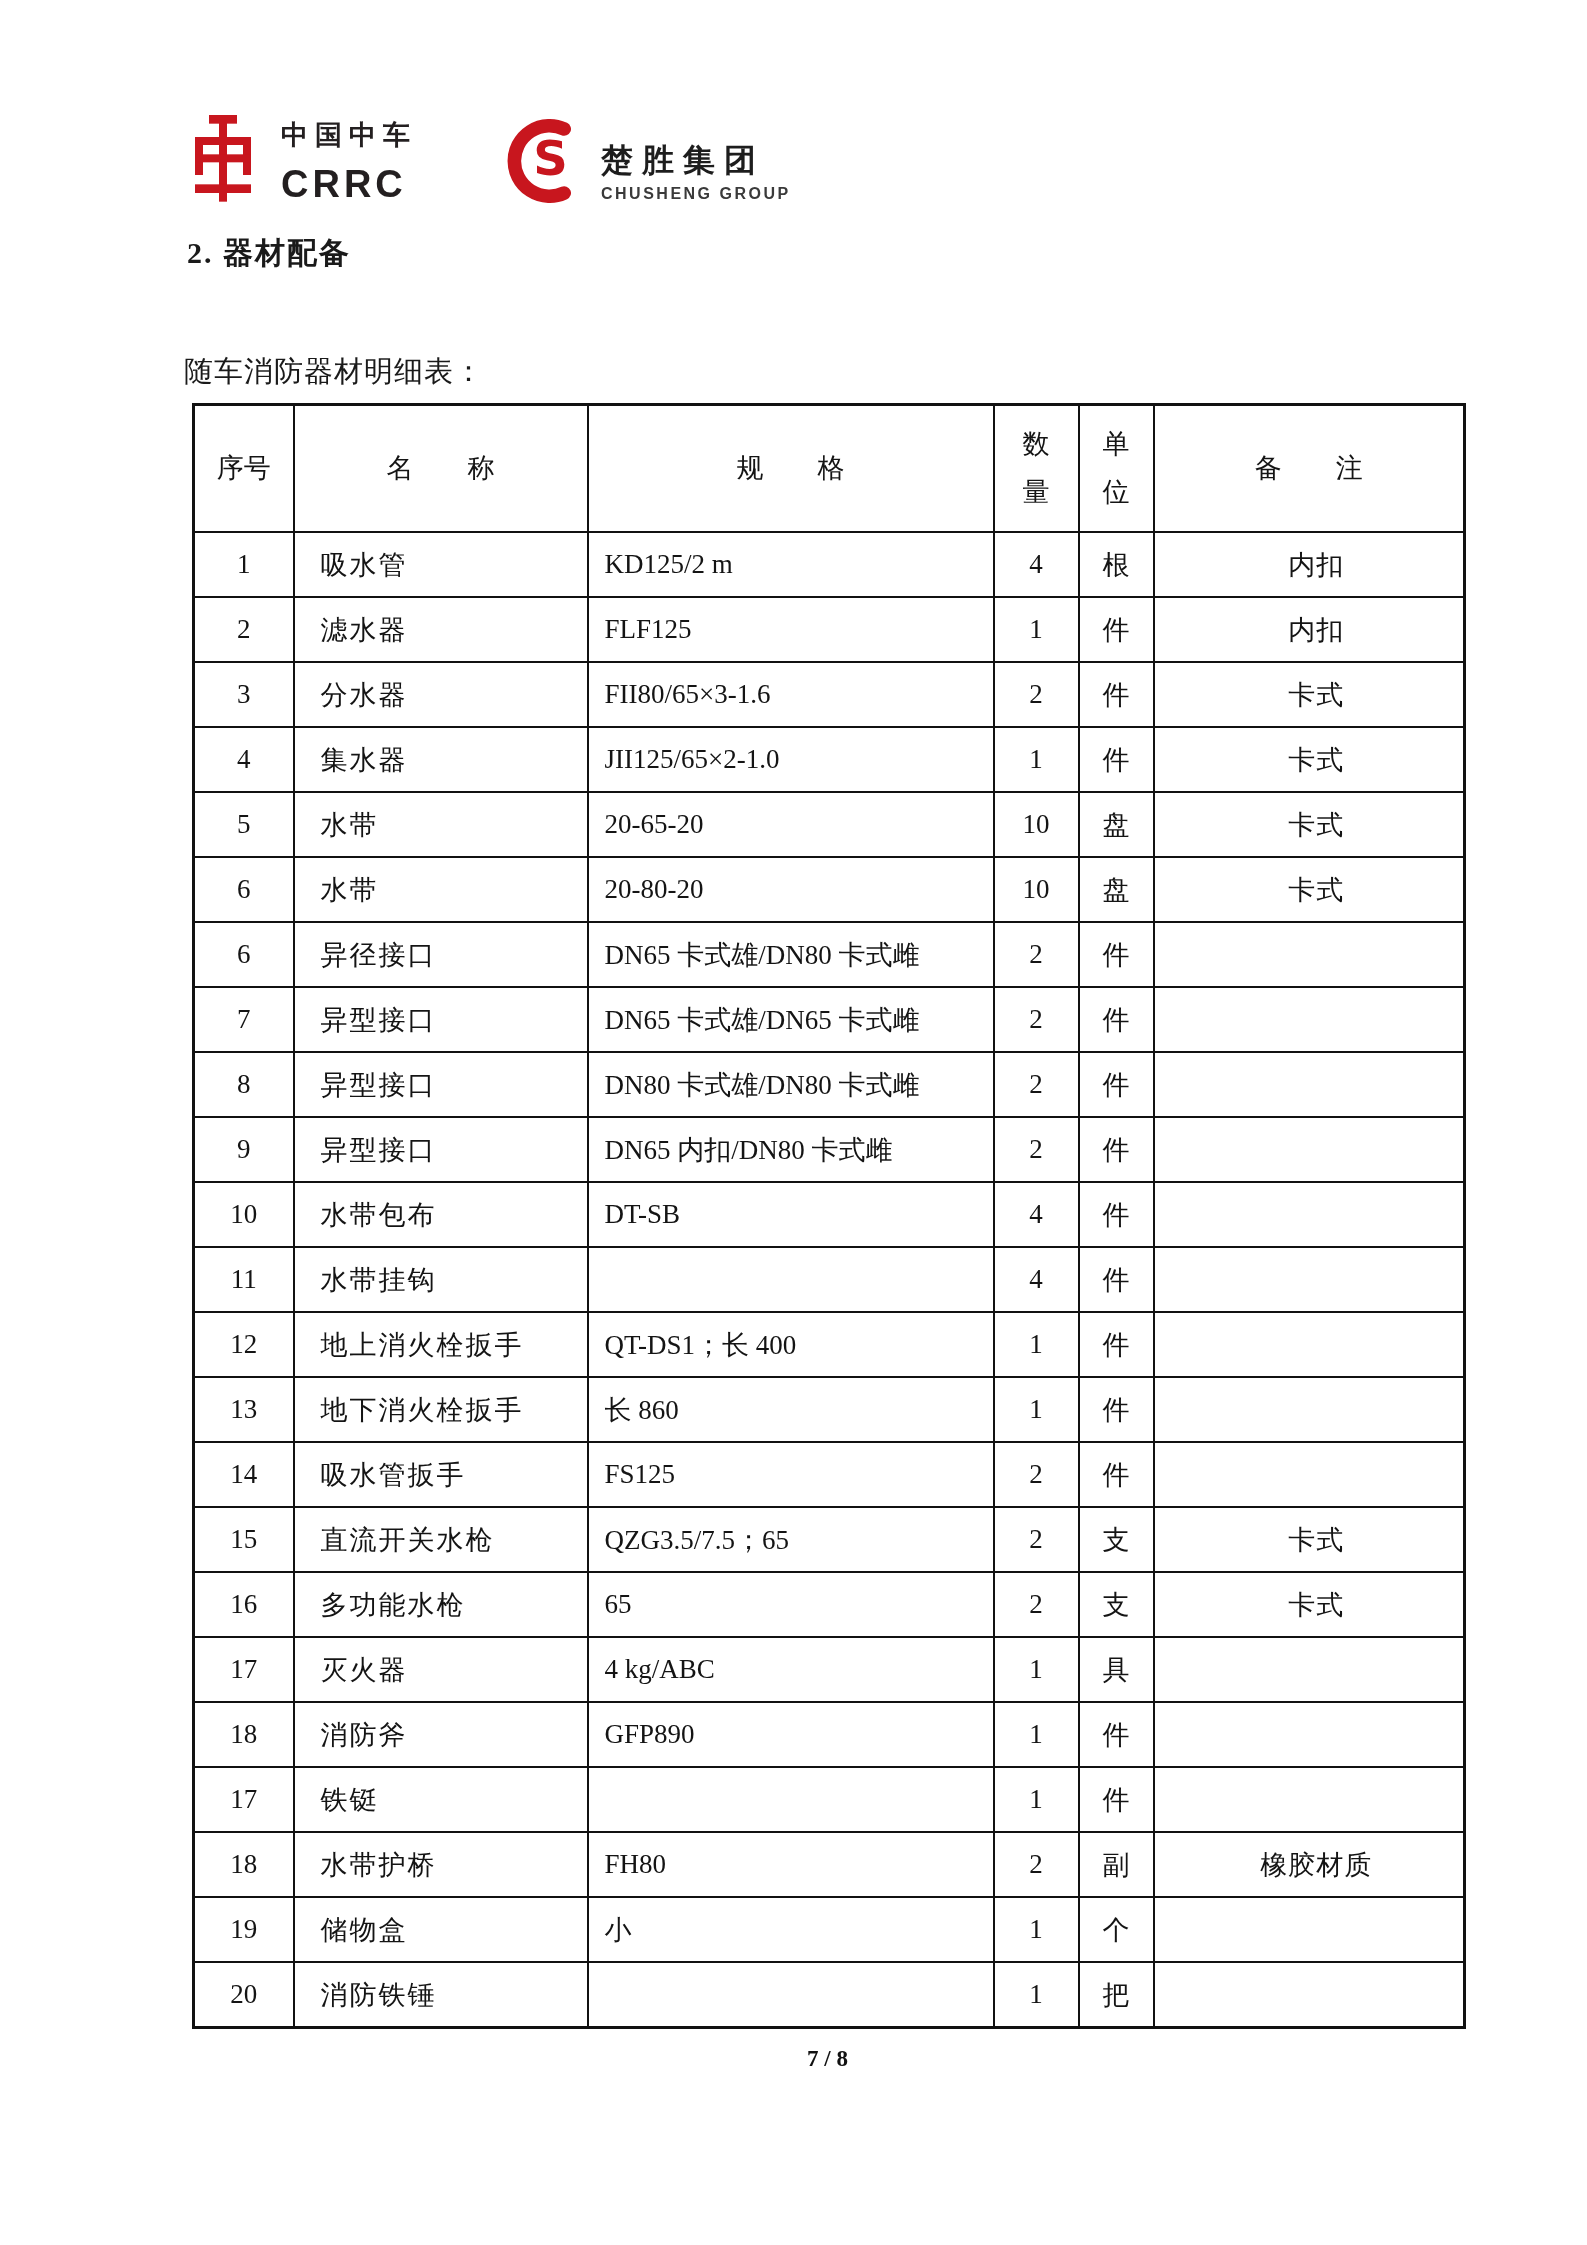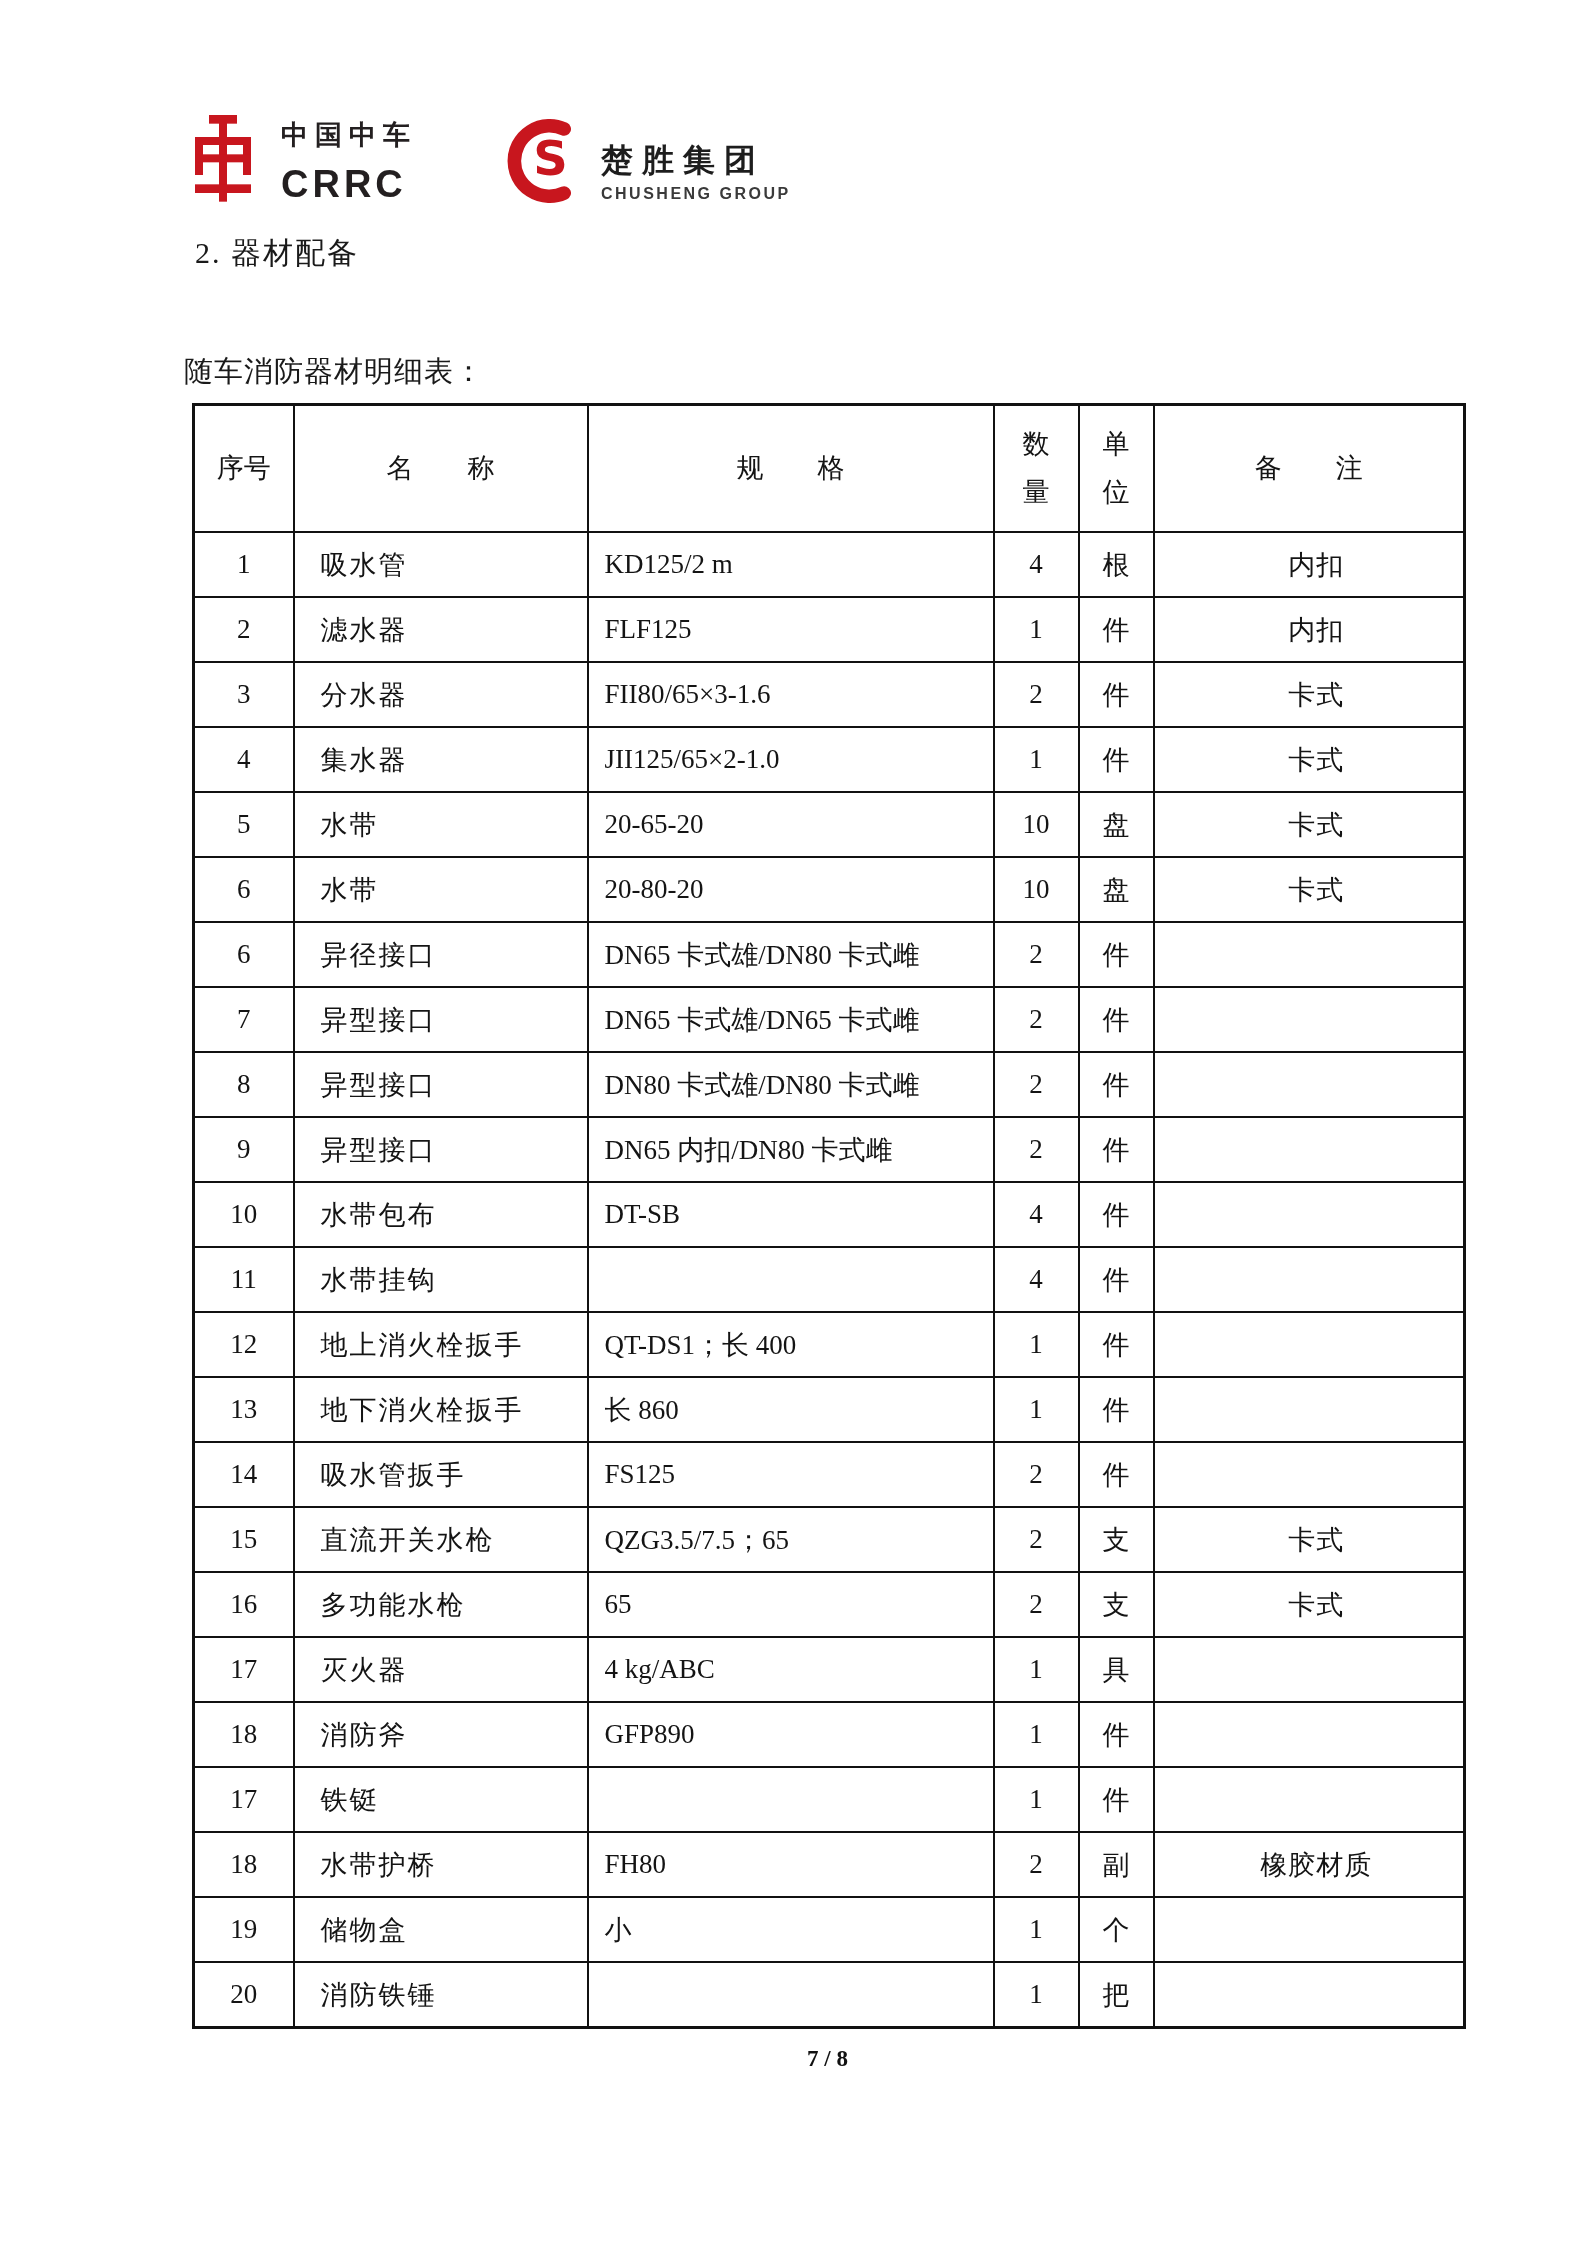--- a/index.html
+++ b/index.html
@@ -24,21 +24,21 @@
   .crrc-en { font-size:38px; font-weight:bold; letter-spacing:4px; line-height:1; margin-top:16px; }
   .cs-mark { width:80px; height:84px; margin-left:88px; margin-top:6px; flex:0 0 auto; }
   .cs-text { margin-left:16px; margin-top:0;
     font-family:"Liberation Sans","DejaVu Sans",sans-serif; }
   .cs-cn { font-size:32px; font-weight:bold; color:#1d1d1d; letter-spacing:9px; line-height:1; white-space:nowrap; }
   .cs-en { font-size:16px; font-weight:bold; color:#3a3a3a; letter-spacing:2.5px; margin-top:9px; white-space:nowrap; }
 
   
   .section-heading {
     position:absolute; left:187px; top:233px;
-    font-size:30px; font-weight:400; letter-spacing:2px;margin-left:8px;
+    font-size:30px; font-weight:700; letter-spacing:2px;
   }
   .table-caption {
     position:absolute; left:184px; top:352px;
     font-size:29px; letter-spacing:1px;
   }
 
   
   table.equip {
     position:absolute; left:192px; top:403px;
     width:1271px;

